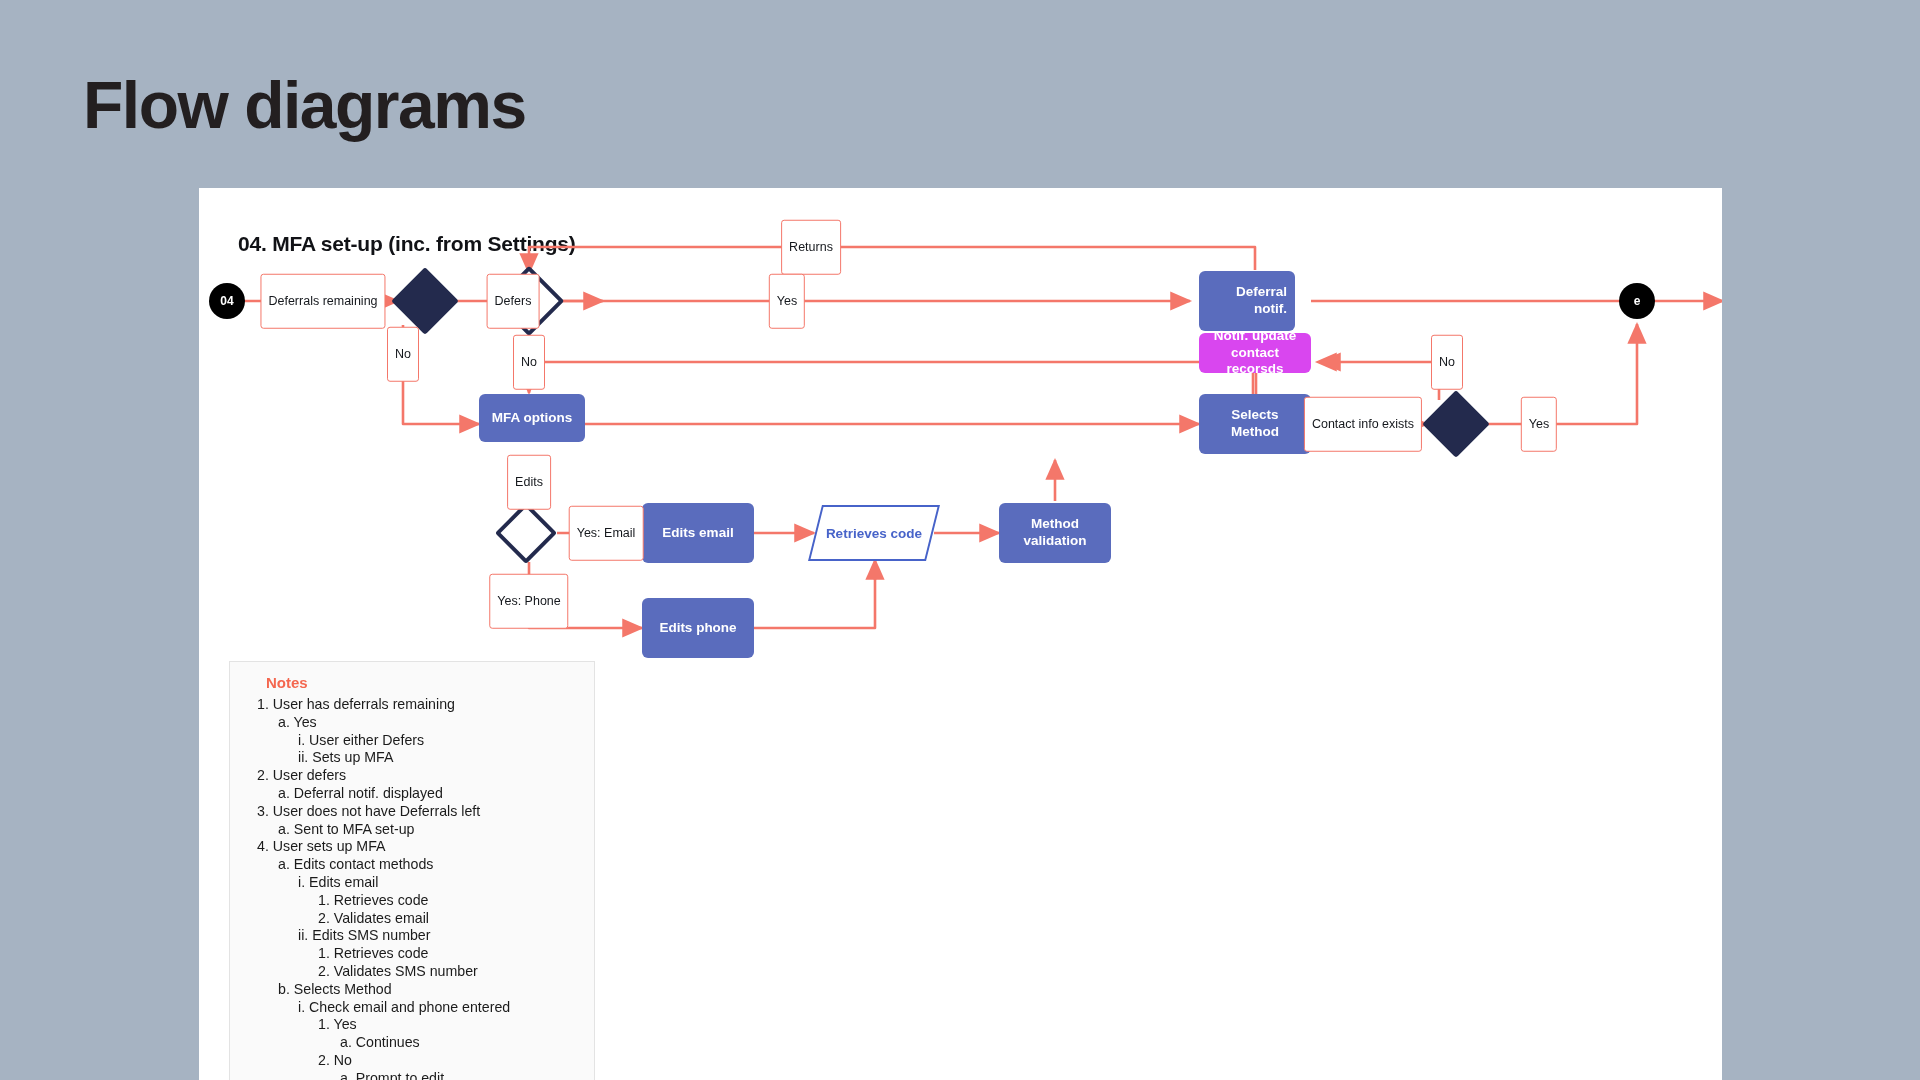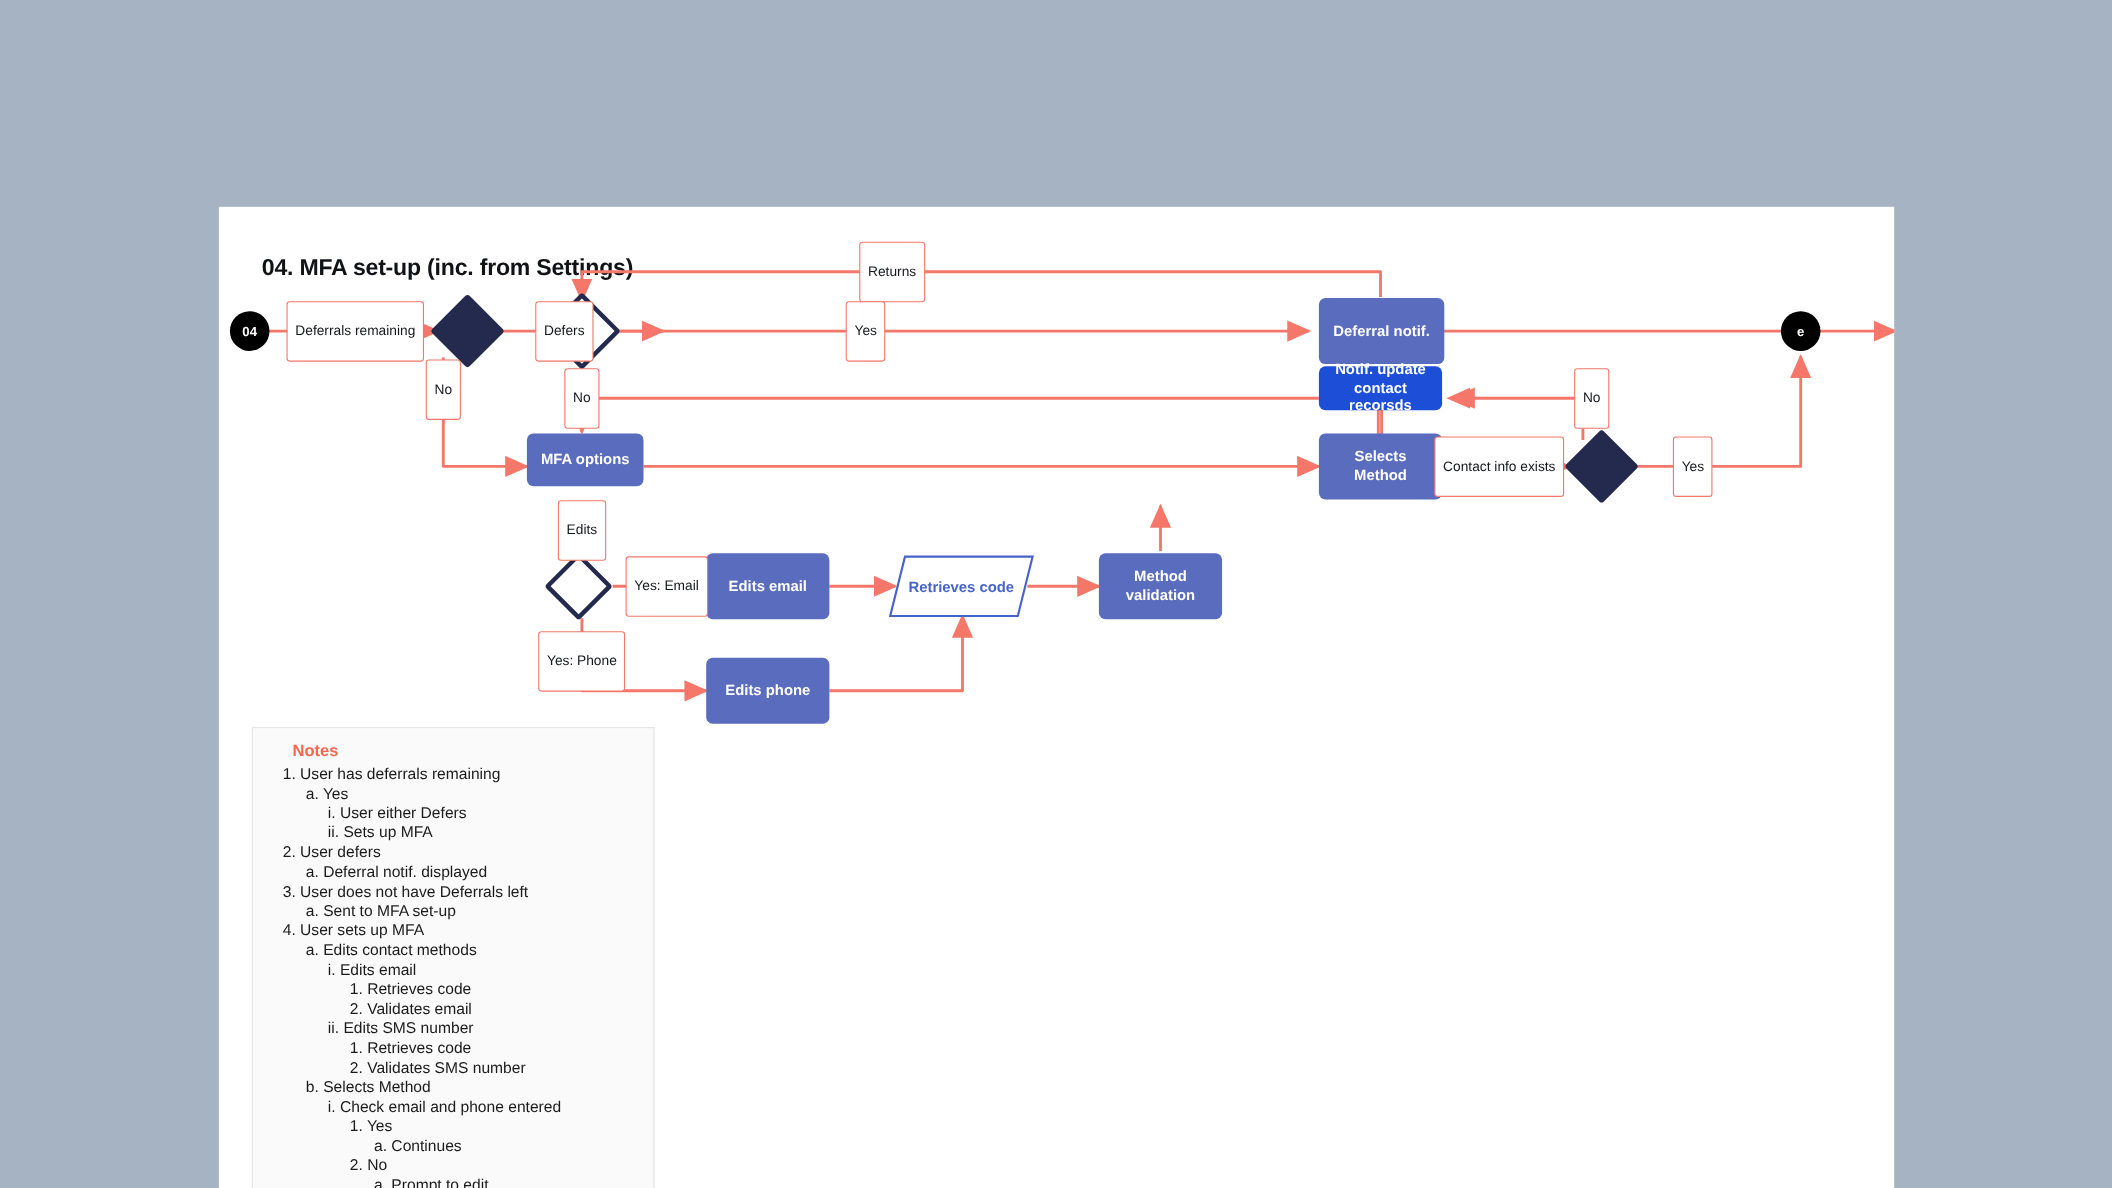--- a/index.html
+++ b/index.html
@@ -88,20 +88,21 @@
   .lv2{padding-left:48px;}
   .lv3{padding-left:68px;}
   .lv4{padding-left:88px;}
   .lv5{padding-left:110px;}
 </style>
 </head>
 <body style="background: rgb(166, 179, 194);">
 
 <div id="page">
 
+  <div class="page-title">Flow diagrams</div>
 
   <div class="canvas">
 
     <div class="diagram-title">04. MFA set-up (inc. from Settings)</div>
 
     <svg class="flow" viewBox="0 0 1523 892">
       <defs>
         <marker id="ah" markerWidth="9" markerHeight="9" refX="7.6" refY="4.5" orient="auto" markerUnits="strokeWidth">
           <path d="M0,0.8 L8.4,4.5 L0,8.2 Z" fill="#f4776a"></path>
         </marker>
@@ -174,29 +175,29 @@
     </svg>
 
     <div class="node term" style="left: 10px; top: 95px; width: 36px; height: 36px; background: rgb(0, 0, 0);">
       <span>04</span>
     </div>
 
     <div class="node dec-fill" style="left: 202px; top: 89px; width: 48px; height: 48px; background: rgb(35, 42, 77);"></div>
 
     <div class="node dec-open" style="left: 305px; top: 88px; width: 50px; height: 50px; border-color: rgb(35, 42, 77);"></div>
 
-    <div class="node proc" style="left: 1000px; top: 83px; width: 114px; height: 60px; background: rgb(90, 108, 189); text-align: right;">
+    <div class="node proc" style="left: 1000px; top: 83px; width: 96px; height: 60px; background: rgb(90, 108, 189); text-align: right;">
       <span>Deferral notif.</span>
     </div>
 
     <div class="node term" style="left: 1420px; top: 95px; width: 36px; height: 36px; background: rgb(0, 0, 0);">
       <span>e</span>
     </div>
 
-    <div class="node proc" style="left: 1000px; top: 145px; width: 112px; height: 40px; background: #1d4ed8;">
+    <div class="node proc" style="left: 1000px; top: 145px; width: 112px; height: 40px; background: #d946ef;">
       <span>Notif. update contact recorsds</span>
     </div>
 
     <div class="node proc" style="left: 280px; top: 206px; width: 106px; height: 48px; background: rgb(90, 108, 189);">
       <span>MFA options</span>
     </div>
 
     <div class="node proc" style="left: 1000px; top: 206px; width: 112px; height: 60px; background: rgb(90, 108, 189);">
       <span>Selects Method</span>
     </div>

